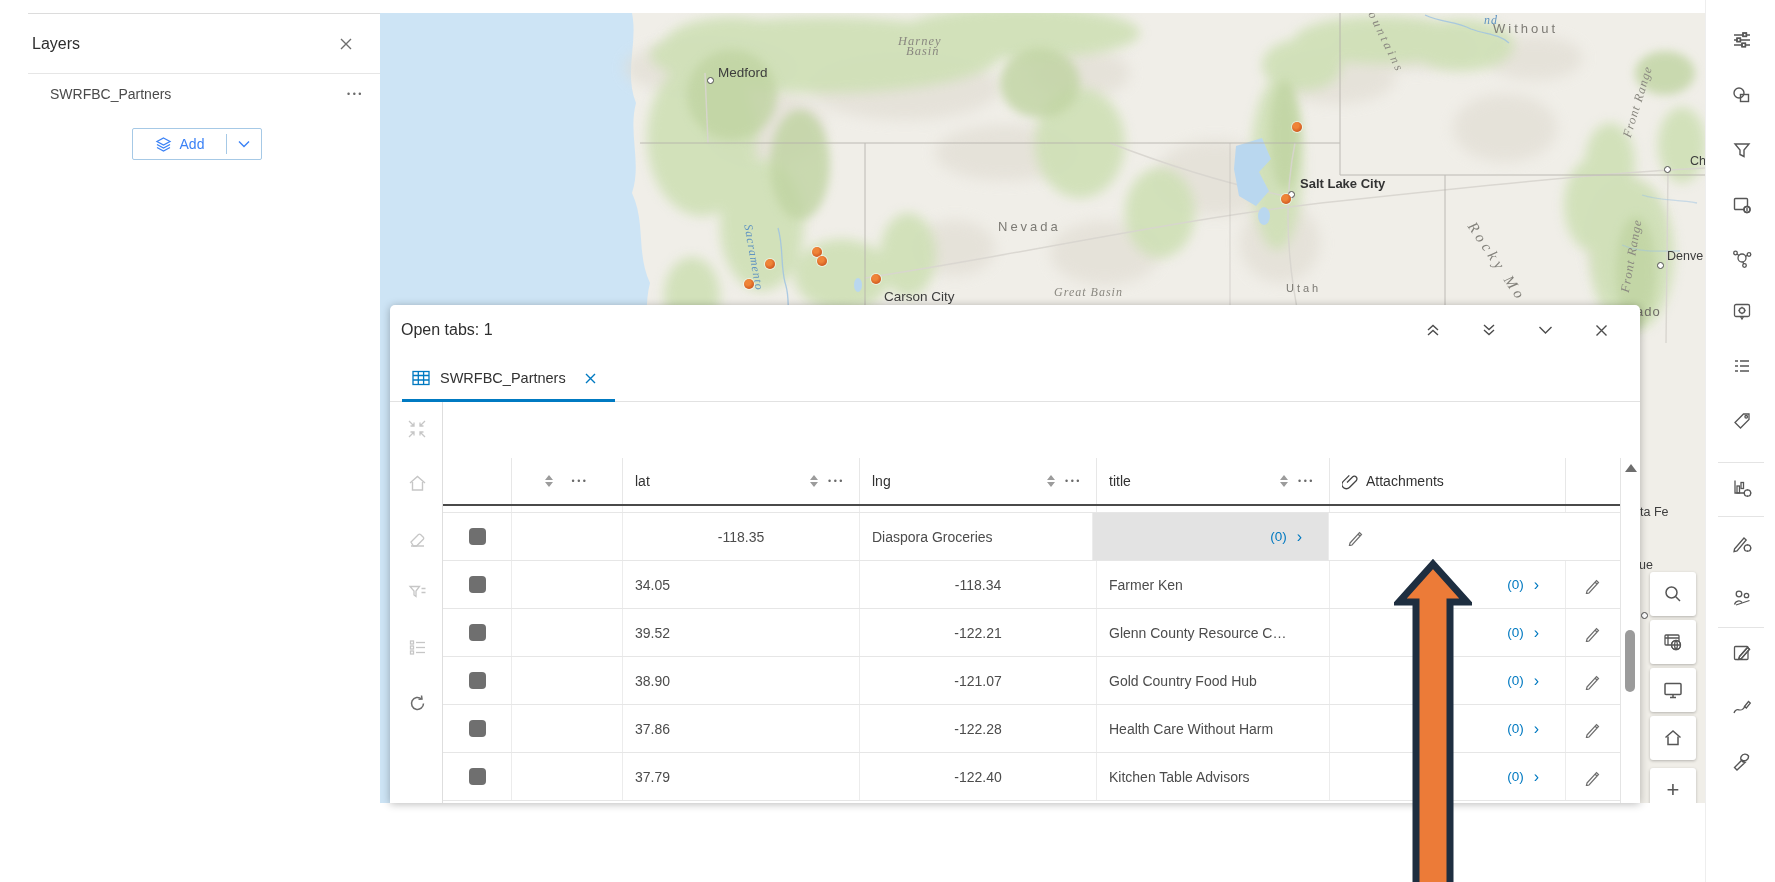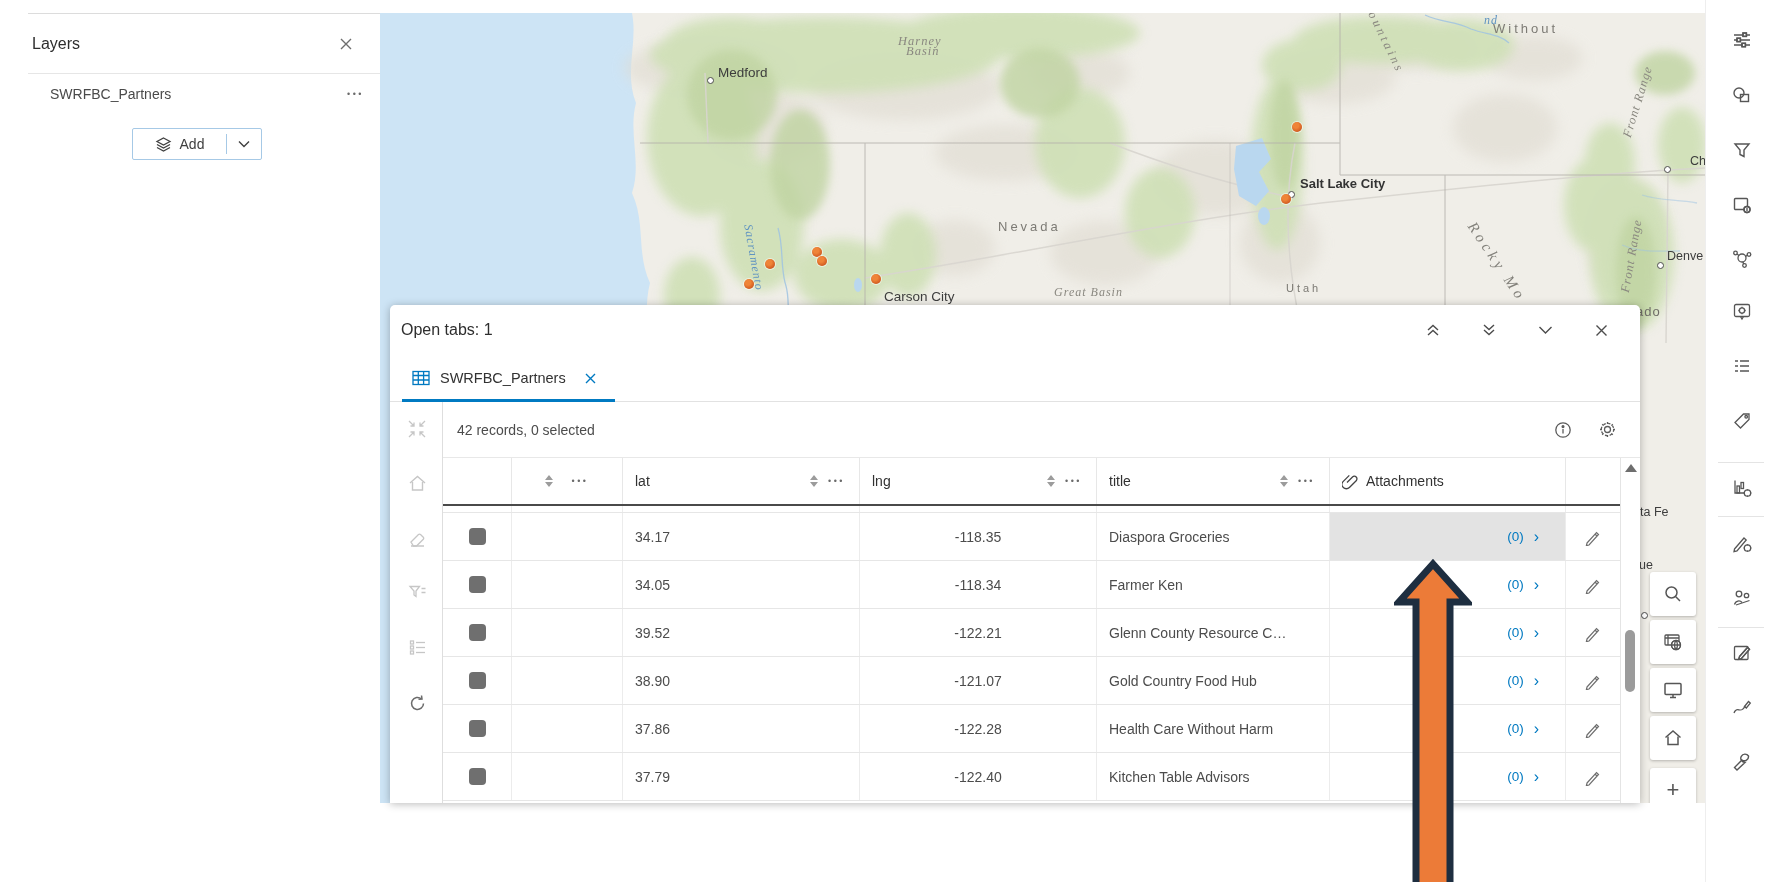--- a/index.html
+++ b/index.html
@@ -11,21 +11,21 @@
   .layers-panel { position:absolute; left:28px; top:13px; width:352px; height:790px;
     background:#fff; border-top:1px solid #dcdcdc; z-index:2; }
   .lp-header { height:59px; display:flex; align-items:center; padding:0 26px 0 4px; }
   .lp-title { font-size:16px; color:#2e2e2e; flex:1; }
   .lp-close { color:#6e6e6e; cursor:pointer; display:flex; }
   .lp-divider { height:1px; background:#e6e6e6; margin:0 0; }
   .lp-layer-row { height:40px; display:flex; align-items:center; padding:0 16px 0 22px; }
   .lp-layer-name { flex:1; font-size:14px; color:#4a4a4a; }
   .menu-dots { font-size:9px; letter-spacing:2.5px; color:#6b6b6b; cursor:pointer; }
   .add-btn { margin:14px 0 0 104px; width:130px; height:32px; border:1px solid #a6c9e6;
-    border-radius:2px; display:flex; align-items:center; background:#fff; color:#404040; cursor:pointer; }
+    border-radius:2px; display:flex; align-items:center; background:#fff; color:#3b82f6; cursor:pointer; }
   .add-main { flex:1; display:flex; align-items:center; justify-content:center; gap:8px; font-size:14px; }
   .add-sep { width:1px; height:20px; background:#a6c9e6; }
   .add-caret { width:34px; display:flex; align-items:center; justify-content:center; }
 
   
   .map { position:absolute; left:380px; top:13px; width:1325px; height:790px;
     background:#f0eee8; overflow:hidden; z-index:1; }
   .terrain { position:absolute; left:0; top:0; }
   .ml { position:absolute; white-space:nowrap; transform-origin:left top; }
   .phys { font-family:"Liberation Serif", serif; font-style:italic; font-size:12.5px; color:#8a8880; letter-spacing:1px;}
@@ -470,37 +470,20 @@
             </svg>
         </div>
         <div class="rail-btn" style="top:288px; color:#6b6b6b;">
           <svg width="21" height="21" viewBox="0 0 21 21" fill="none" stroke="currentColor" stroke-width="1.5">
             <path d="M16.5,10.5 a6,6 0 1 1 -2,-4.5"></path>
               <path d="M14.5,2.5 L15,6 L11.5,6.3"></path>
             </svg>
         </div>
       </div>
 
-      <div class="records-bar">
-        <span class="records-text">42 records, 0 selected</span>
-        <span class="rb-icon">
-          <svg width="18" height="18" viewBox="0 0 18 18" fill="none" stroke="currentColor" stroke-width="1.3">
-            <circle cx="9" cy="9" r="7.2"></circle>
-              <path d="M9,8 V12.5"></path>
-              <circle cx="9" cy="5.6" r="0.9" fill="currentColor"></circle>
-            </svg>
-        </span>
-        <span class="rb-icon">
-          <svg width="19" height="19" viewBox="0 0 19 19" fill="none" stroke="currentColor" stroke-width="1.3">
-            <circle cx="9.5" cy="9.5" r="3"></circle>
-              <circle cx="9.5" cy="9.5" r="6.2" stroke-dasharray="2.4 2.45"></circle>
-              <path d="M9.5,2 V4 M9.5,15 V17 M2,9.5 H4 M15,9.5 H17 M4.2,4.2 L5.6,5.6 M13.4,13.4 L14.8,14.8 M14.8,4.2 L13.4,5.6 M5.6,13.4 L4.2,14.8"></path>
-            </svg>
-        </span>
-      </div>
 
       <div class="grid">
         <div class="thead">
           <div class="hc w-cb"></div>
           <div class="hc w-bl hc-blank">
             <span class="sortg">
               <svg width="10" height="14" viewBox="0 0 10 14" fill="#9c9c9c">
                   <path d="M5,1 L9,6 H1 Z M1,8 H9 L5,13 Z"></path>
                 </svg>
               </span>
@@ -550,21 +533,20 @@
             <div class="c w-ti"></div>
             <div class="c w-at"></div>
             <div class="c w-ed"></div>
         </div>
 
         <div class="trow">
           <div class="c w-cb">
               <span class="cbx"></span>
             </div>
           <div class="c w-bl"></div>
-          <div class="c w-lat">34.17</div>
           <div class="c w-lng">-118.35</div>
           <div class="c w-ti">Diaspora Groceries</div>
           <div class="c w-at hl">
             <span class="attlink">(0)</span>
             <span class="chev">›</span>
             </div>
           <div class="c w-ed">
               <span class="pencil">
             <svg width="18" height="18" viewBox="0 0 18 18" fill="none" stroke="currentColor" stroke-width="1.2">
               <path d="M3,15 L12.5,4.5 l2,2 L5,17 l-2.6,0.6 Z M11,6 l2,2"></path>

